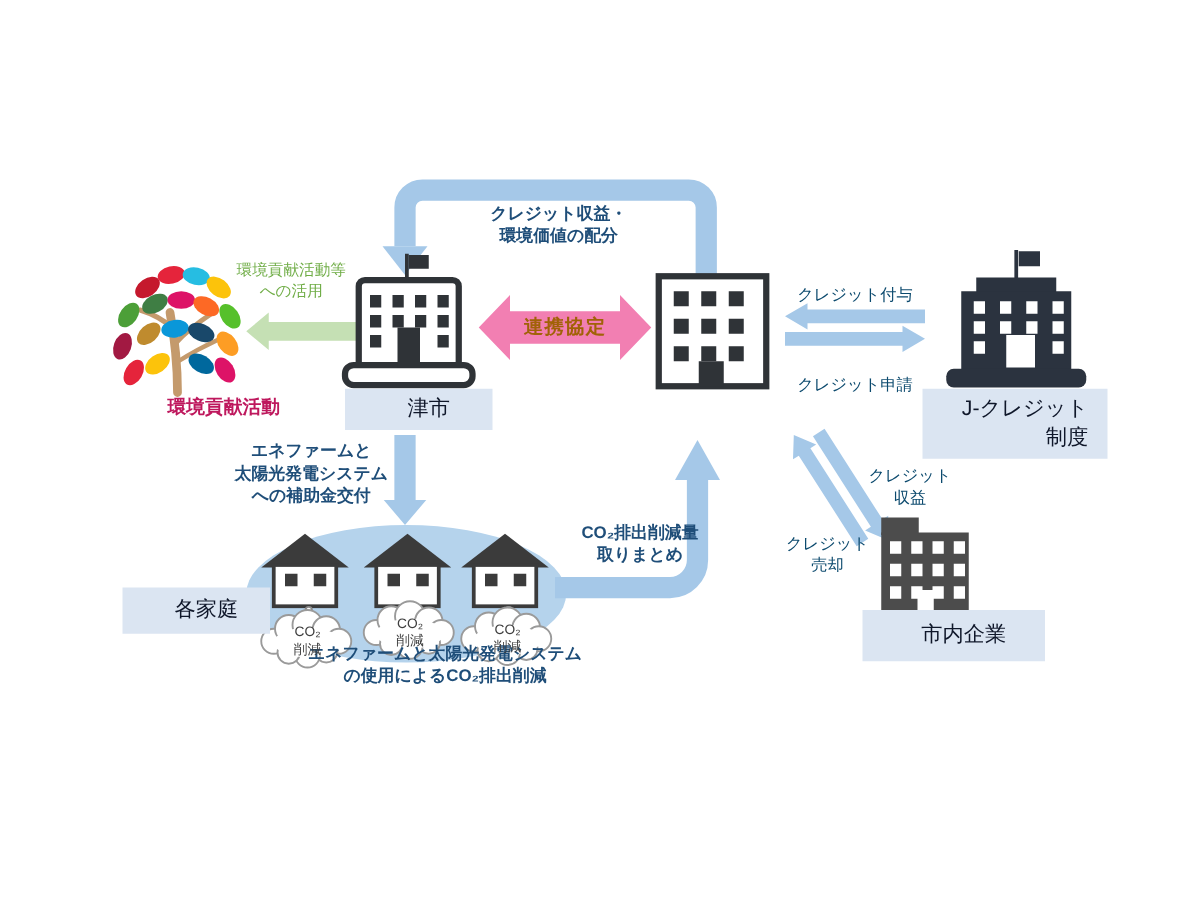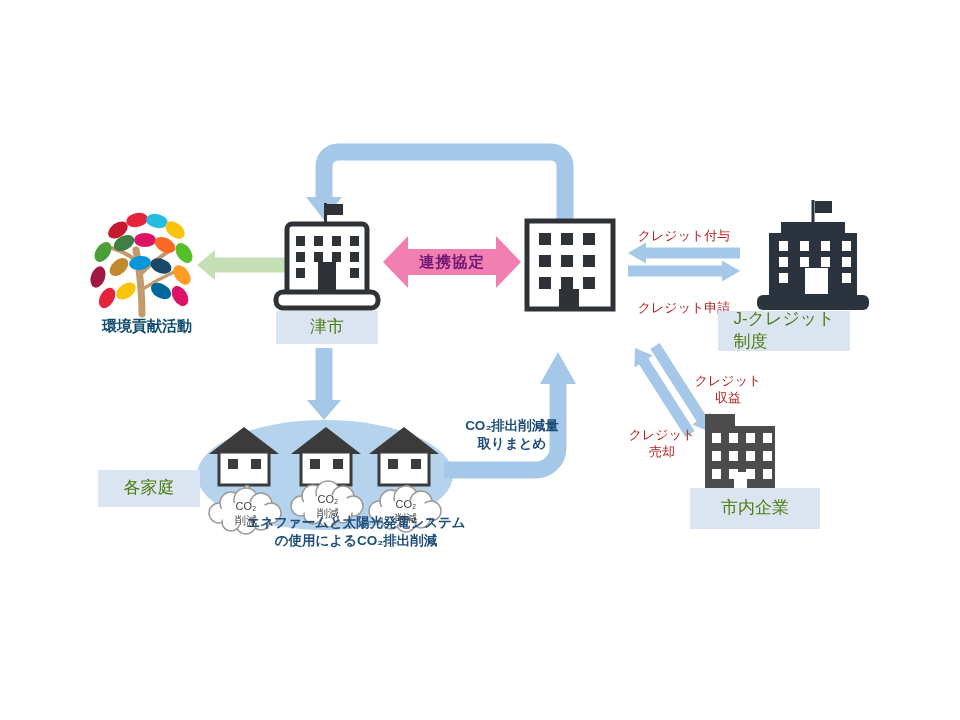--- a/index.html
+++ b/index.html
@@ -1,26 +1,26 @@
 <!DOCTYPE html>
 <html><head>
 <meta charset="utf-8">
 <style>
   html,body{margin:0;padding:0;}
   body{font-family:"Liberation Sans","DejaVu Sans",sans-serif;background:#fff;}
   #stage{position:relative;width:960px;height:720px;background:#ffffff;overflow:hidden;}
   #diagram-svg{position:absolute;left:0;top:0;width:960px;height:720px;}
   .lbl{position:absolute;transform:translateX(-50%);white-space:pre-line;text-align:center;line-height:1.32;}
-  .node-box{position:absolute;background:#dbe5f2;color:#4d7c0f;display:flex;align-items:center;justify-content:center;
-            font-size:17px;text-align:left;white-space:pre-line;line-height:1.35;}
+  .node-box{position:absolute;background:#dbe5f2;color:#0f172a;display:flex;align-items:center;justify-content:center;
+            font-size:17px;text-align:right;white-space:pre-line;line-height:1.35;padding-left:16px;}
   .navy-bold{color:#1f4e79;font-weight:bold;font-size:13.5px;}
-  .blue-reg{color:#b91c1c;font-size:13px;}
+  .blue-reg{color:#0c4a6e;font-size:13px;}
   .green-reg{color:#70ad47;font-size:12.5px;}
-  .green-bold{color:#0c4a6e;font-weight:bold;font-size:15px;}
-  .white-bold{color:#701a75;font-weight:bold;font-size:15.5px;letter-spacing:1px;}
+  .green-bold{color:#be185d;font-weight:bold;font-size:15px;margin-left:32px;}
+  .white-bold{color:#a16207;font-weight:bold;font-size:15.5px;letter-spacing:1px;}
   .cloud-txt{color:#3f3f3f;font-size:11px;line-height:1.25;}
 </style>
 </head>
 <body>
 
 <div id="stage">
 
 <svg id="diagram-svg" viewBox="0 0 960 720">
 
   <g>
@@ -216,39 +216,46 @@
         <circle cx="406" cy="498" r="12"></circle>
     <circle cx="421" cy="502" r="11"></circle>
         <circle cx="431" cy="511" r="10"></circle>
         <circle cx="421" cy="519" r="9"></circle>
     <circle cx="406" cy="522" r="10"></circle>
         <circle cx="391" cy="520" r="9"></circle>
     <ellipse cx="406" cy="512" rx="27" ry="12" stroke="none"></ellipse>
   </g>
 </svg>
 
+<div class="lbl navy-bold" style="left:447px;top:162px;">クレジット収益・
+環境価値の配分</div>
 <div class="lbl white-bold" style="left:452px;top:252px;">連携協定</div>
+<div class="lbl green-reg" style="left:233px;top:208px;">環境貢献活動等
+への活用</div>
 <div class="lbl green-bold" style="left:147px;top:316px;">環境貢献活動</div>
 <div class="lbl blue-reg" style="left:684px;top:227px;">クレジット付与</div>
 <div class="lbl blue-reg" style="left:684px;top:279px;margin-top:20px;">クレジット申請</div>
+<div class="lbl navy-bold" style="left:249px;top:352px;">エネファームと
+太陽光発電システム
+への補助金交付</div>
 <div class="lbl navy-bold" style="left:512px;top:417px;">CO₂排出削減量
 取りまとめ</div>
 <div class="lbl blue-reg" style="left:728px;top:372px;">クレジット
 収益</div>
 <div class="lbl blue-reg" style="left:662px;top:426px;">クレジット
 売却</div>
 <div class="lbl navy-bold" style="left:356px;top:514px;">エネファームと太陽光発電システム
 の使用によるCO₂排出削減</div>
 
 <div class="lbl cloud-txt" style="left:246px;top:500px;">CO₂
 削減</div>
 <div class="lbl cloud-txt" style="left:328px;top:493px;">CO₂
 削減</div>
 <div class="lbl cloud-txt" style="left:406px;top:498px;">CO₂
 削減</div>
 
 <div class="node-box" style="left:276px;top:311px;width:102px;height:33px;">津市</div>
-<div class="node-box" style="left:718px;top:311px;width:132px;height:40px;">J-クレジット
+<div class="node-box" style="left:738px;top:311px;width:132px;height:56px;">J-クレジット
 制度</div>
 <div class="node-box" style="left:98px;top:470px;width:102px;height:37px;">各家庭</div>
 <div class="node-box" style="left:690px;top:488px;width:130px;height:41px;">市内企業</div>
 
 </div>
 
 </body></html>

